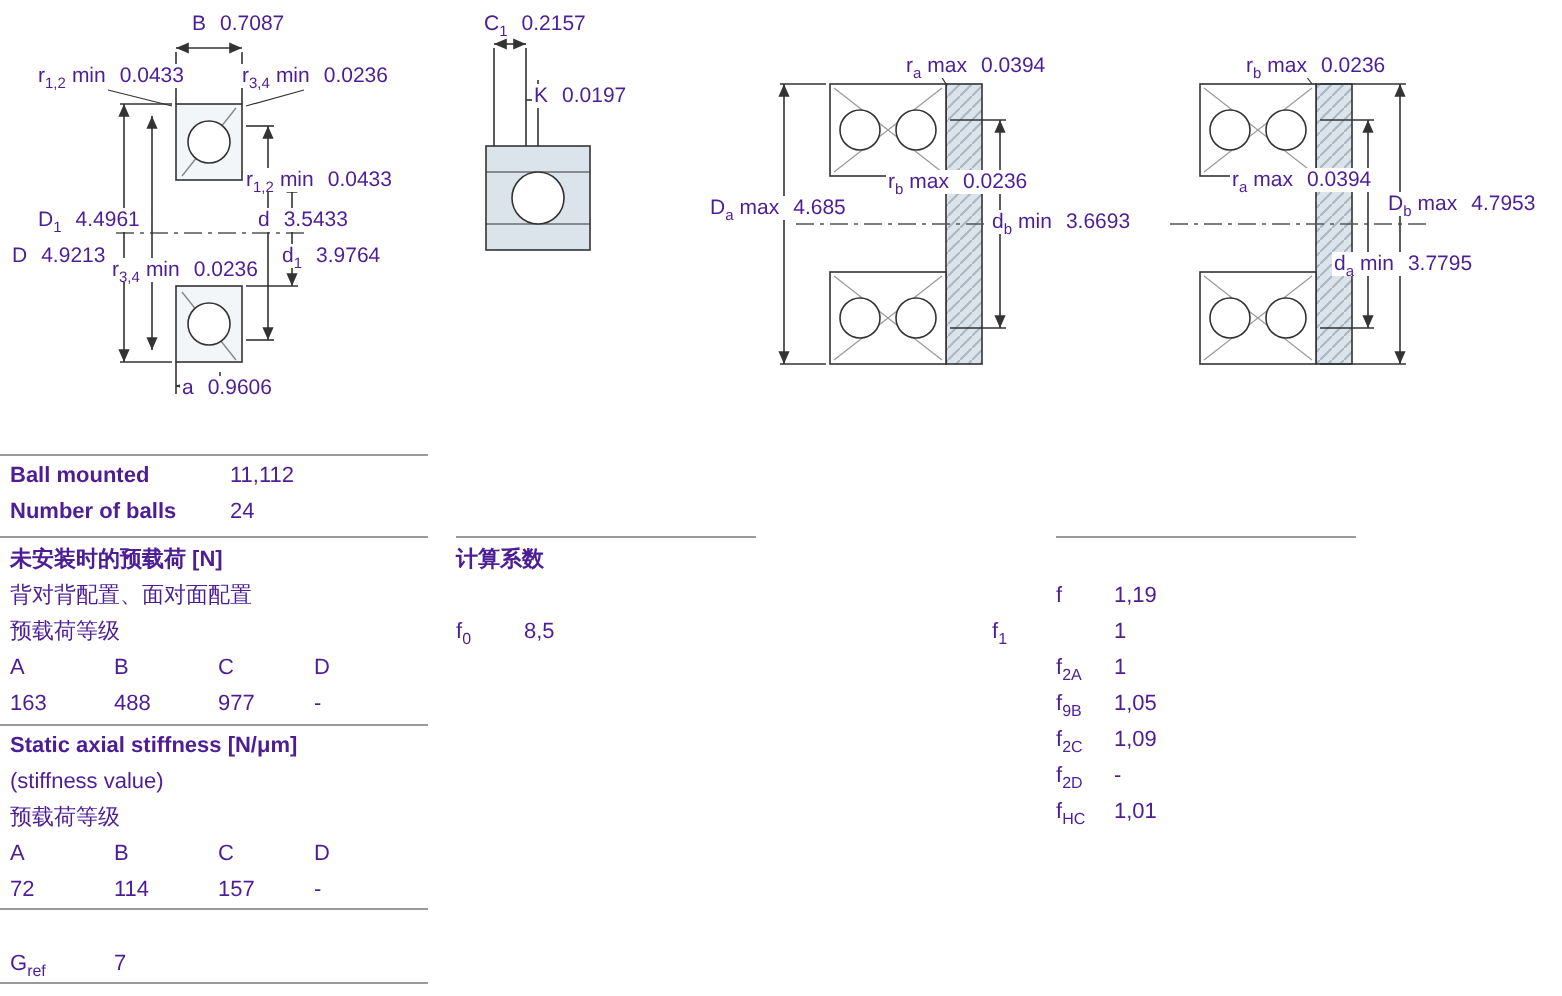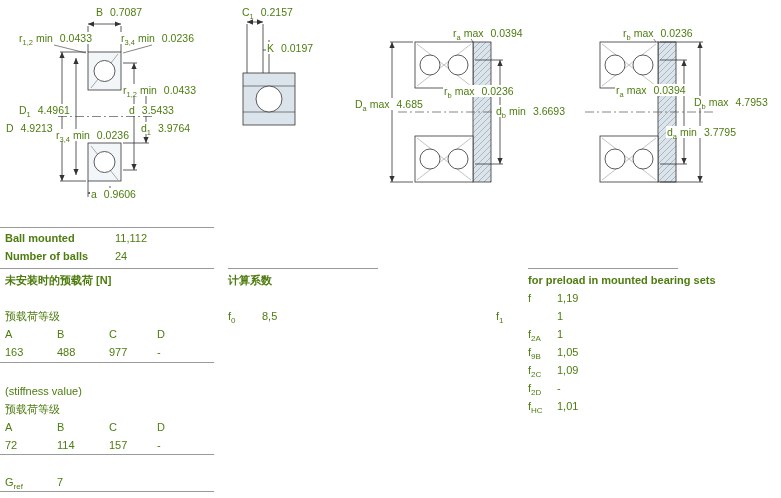--- a/index.html
+++ b/index.html
@@ -1,17 +1,17 @@
 <!DOCTYPE html>
 <html><head>
 <meta charset="utf-8">
 <style>
   html,body{margin:0;padding:0;background:#fff;}
   .page{position:relative;width:781px;height:498px;background:#fff;overflow:hidden;
-        font-family:"Liberation Sans","DejaVu Sans",sans-serif;color:#4d7c0f;}
+        font-family:"Liberation Sans","DejaVu Sans",sans-serif;color:#4c1d95;}
   svg.draw{position:absolute;left:0;top:0;}
   .dim{position:absolute;font-size:10.5px;line-height:1.15;white-space:nowrap;background:#fff;padding:0 1px;}
   .dim sub{font-size:7.5px;line-height:0;}
   .dim sub:empty{display:none;}
   .dim .post{margin-left:3px;}
   .dim .post:empty{display:none;}
   .dim .val{margin-left:7px;}
   .t{position:absolute;font-size:11px;line-height:1.2;white-space:nowrap;}
   .t sub{font-size:8px;line-height:0;}
   .bold{font-weight:bold;}
@@ -143,31 +143,33 @@
   <div class="dim" style="left:666px;top:126px"><span>d</span><sub>a</sub><span class="post">min</span><span class="val">3.7795</span></div>
 
   <div class="rule" style="left:0;top:227px;width:214px"></div>
   <div class="t bold" style="left:5px;top:232px">Ball mounted</div>
   <div class="t" style="left:115px;top:232px">11,112</div>
   <div class="t bold" style="left:5px;top:250px">Number of balls</div>
   <div class="t" style="left:115px;top:250px">24</div>
 
   <div class="rule" style="left:0;top:268px;width:214px"></div>
   <div class="t bold" style="left:5px;top:274px">未安装时的预载荷 [N]</div>
+  <div class="t" style="left:5px;top:292px">背对背配置、面对面配置</div>
   <div class="t" style="left:5px;top:310px">预载荷等级</div>
   <div class="t" style="left:5px;top:328px">A</div>
   <div class="t" style="left:57px;top:328px">B</div>
   <div class="t" style="left:109px;top:328px">C</div>
   <div class="t" style="left:157px;top:328px">D</div>
   <div class="t" style="left:5px;top:346px">163</div>
   <div class="t" style="left:57px;top:346px">488</div>
   <div class="t" style="left:109px;top:346px">977</div>
   <div class="t" style="left:157px;top:346px">-</div>
 
   <div class="rule" style="left:0;top:362px;width:214px"></div>
+  <div class="t bold" style="left:5px;top:367px">Static axial stiffness [N/μm]</div>
   <div class="t" style="left:5px;top:385px">(stiffness value)</div>
   <div class="t" style="left:5px;top:403px">预载荷等级</div>
   <div class="t" style="left:5px;top:421px">A</div>
   <div class="t" style="left:57px;top:421px">B</div>
   <div class="t" style="left:109px;top:421px">C</div>
   <div class="t" style="left:157px;top:421px">D</div>
   <div class="t" style="left:5px;top:439px">72</div>
   <div class="t" style="left:57px;top:439px">114</div>
   <div class="t" style="left:109px;top:439px">157</div>
   <div class="t" style="left:157px;top:439px">-</div>
@@ -176,21 +178,20 @@
   <div class="t" style="left:5px;top:476px"><span>G</span><sub>ref</sub></div>
   <div class="t" style="left:57px;top:476px">7</div>
   <div class="rule" style="left:0;top:491px;width:214px"></div>
 
   <div class="rule" style="left:228px;top:268px;width:150px"></div>
   <div class="t bold" style="left:228px;top:274px">计算系数</div>
   <div class="t" style="left:228px;top:310px"><span>f</span><sub>0</sub></div>
   <div class="t" style="left:262px;top:310px">8,5</div>
 
   <div class="rule" style="left:528px;top:268px;width:150px"></div>
-  <div class="t bold" style="left:528px;top:274px">for preload in mounted bearing sets</div>
 
   <div class="t" style="left:528px;top:292px"><span>f</span><sub></sub></div>
   <div class="t" style="left:557px;top:292px">1,19</div>
   <div class="t" style="left:496px;top:310px"><span>f</span><sub>1</sub></div>
   <div class="t" style="left:557px;top:310px">1</div>
   <div class="t" style="left:528px;top:328px"><span>f</span><sub>2A</sub></div>
   <div class="t" style="left:557px;top:328px">1</div>
   <div class="t" style="left:528px;top:346px"><span>f</span><sub>9B</sub></div>
   <div class="t" style="left:557px;top:346px">1,05</div>
   <div class="t" style="left:528px;top:364px"><span>f</span><sub>2C</sub></div>

